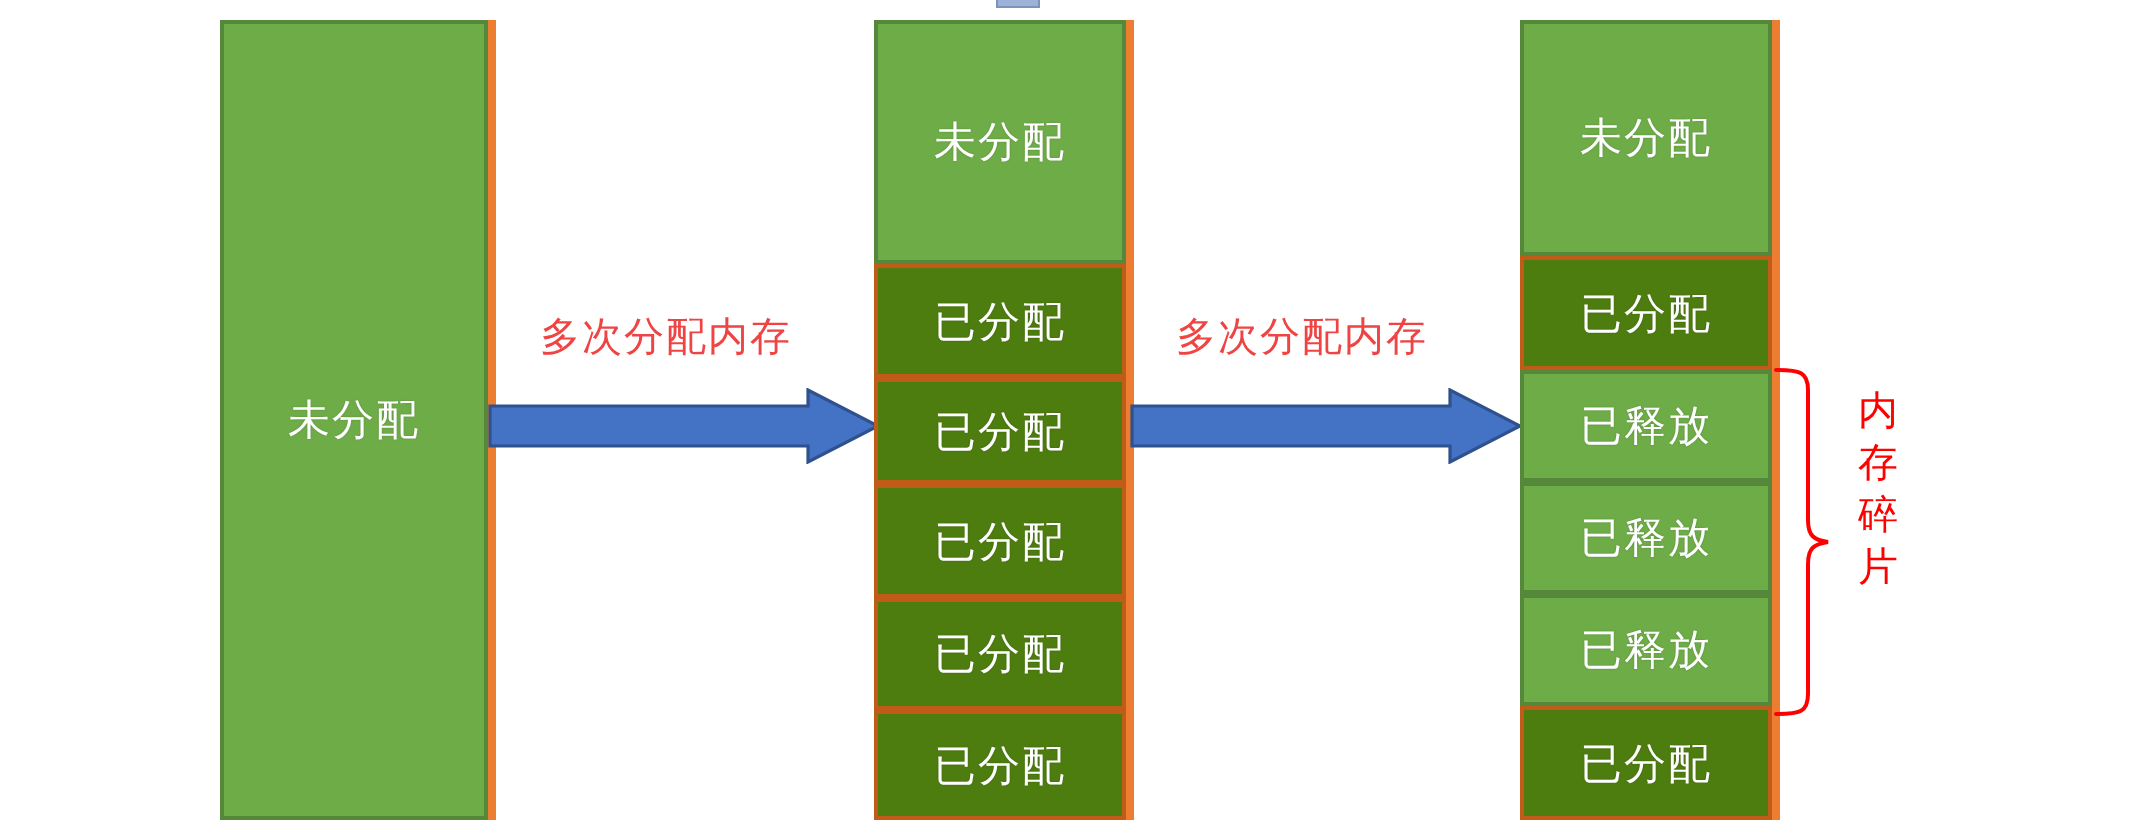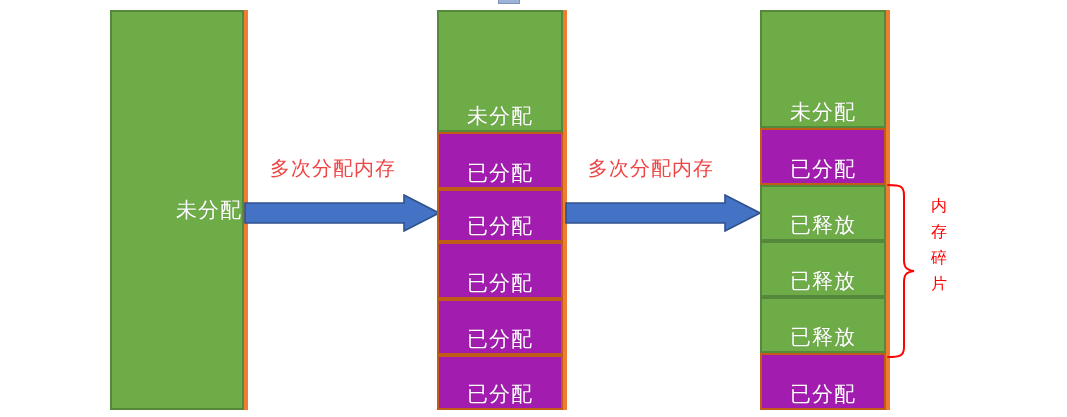--- a/index.html
+++ b/index.html
@@ -9,29 +9,29 @@
     font-family:"Liberation Serif","DejaVu Serif",serif;
     overflow:hidden;
     position:relative;
   }
   .stage{position:absolute;left:0;top:0;width:1067px;height:417px;}
 
   
   .column{position:absolute;display:flex;flex-direction:column;}
   .block{
     box-sizing:border-box;
-    display:flex;align-items:flex-end;justify-content:center;
+    display:flex;align-items:center;justify-content:center;
     color:#ffffff;
     font-size:21px;
     letter-spacing:1px;
     text-shadow:0 0 1px rgba(0,0,0,.20);
     overflow:hidden;
   }
   .block.green{background:#6EAC48;border:2px solid #55883A;}
-  .block.orange{background:#a21caf;border:2px solid #C15B18;}
+  .block.orange{background:#4d7c0f;border:2px solid #C15B18;}
 
   
   .edge{
     position:absolute;top:0;width:6px;background:#ED7D31;
   }
 
   
   .arrow{position:absolute;}
   .arrow svg{display:block;}
 
@@ -42,21 +42,21 @@
     letter-spacing:1px;
     white-space:nowrap;
   }
 
   
   .brace{position:absolute;}
   .brace svg{display:block;}
   .brace-label{
     position:absolute;
     color:#FF0000;
-    font-size:16px;
+    font-size:20px;
     line-height:26px;
     width:22px;
     text-align:center;
     white-space:normal;
     word-break:break-all;
   }
 
   
   .artifact{
     position:absolute;

